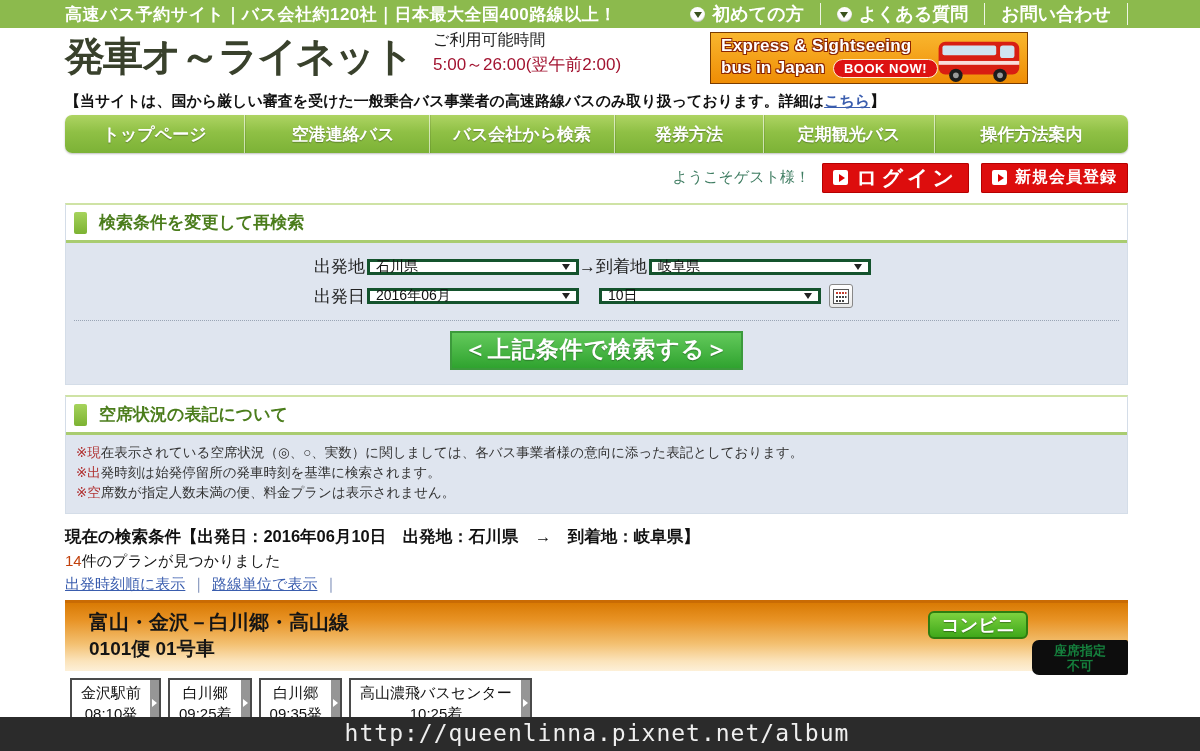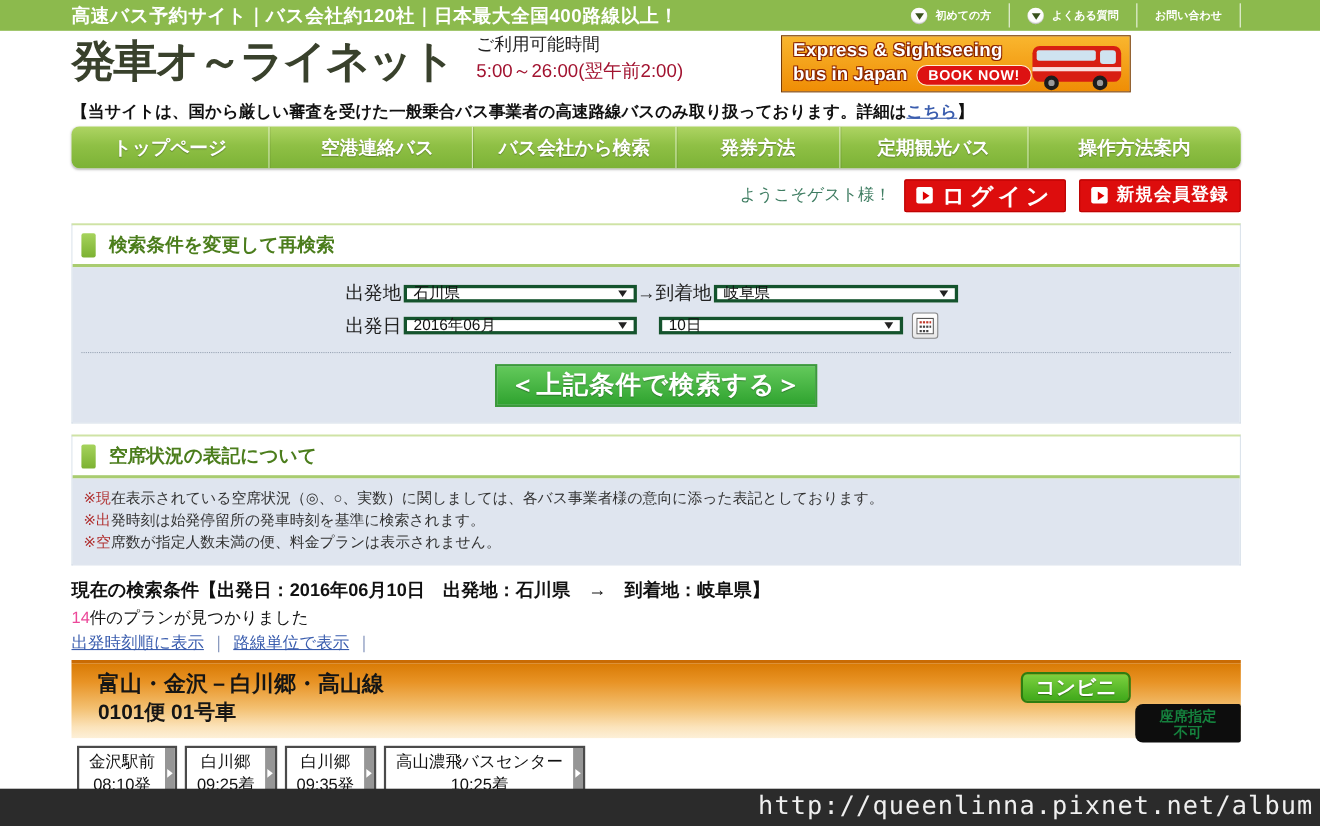--- a/index.html
+++ b/index.html
@@ -3,21 +3,21 @@
 <meta charset="utf-8">
 <style>
   * { margin:0; padding:0; box-sizing:border-box; }
   body { font-family:"Liberation Sans","DejaVu Sans",sans-serif; background:#fff; }
   .page { position:relative; width:1200px; height:751px; background:#fff; overflow:hidden; }
 
   
   .topbar { height:28px; background:#8cba4d; display:flex; align-items:center; justify-content:space-between; color:#fff; }
   .topbar-tagline { padding-left:65px; font-size:17px; font-weight:bold; letter-spacing:.5px; }
   .topbar-menu { display:flex; align-items:stretch; height:100%; margin-right:72px; }
-  .topbar-item { display:flex; align-items:center; gap:7px; padding:0 16px; font-size:10px; font-weight:bold; color:#fff; text-decoration:none; cursor:pointer; }
+  .topbar-item { display:flex; align-items:center; gap:7px; padding:0 16px; font-size:18px; font-weight:bold; color:#fff; text-decoration:none; cursor:pointer; }
   .tsep { width:1px; background:rgba(255,255,255,.85); margin:3px 0; }
   .circle-icon { width:15px; height:15px; background:#fdfdfd; border-radius:50%; display:inline-flex; align-items:center; justify-content:center; box-shadow:inset 0 -1px 1px rgba(0,0,0,.25); }
   .circle-icon i { width:0; height:0; border-left:4px solid transparent; border-right:4px solid transparent; border-top:6px solid #38511c; margin-top:1px; }
 
   .shell { width:1063px; margin-left:65px; position:relative; }
 
   
   .header { position:relative; height:62px; }
   .logo { position:absolute; left:0; top:8px; font-size:40px; font-weight:900; color:#39412c; letter-spacing:-2px; cursor:pointer; line-height:1; }
   .hours { position:absolute; left:368px; top:2px; }
@@ -69,41 +69,41 @@
   .btn-row { text-align:center; padding:10px 0 14px; }
   .search-btn { font-family:inherit; font-size:23px; font-weight:bold; color:#fff; background:linear-gradient(180deg,#63c95b,#2fa32f); border:2px solid #3c9a3c; padding:1px 12px 3px; letter-spacing:1px; cursor:pointer; text-shadow:0 1px 1px rgba(0,0,0,.3); }
 
   .notes { background:#dfe5ef; padding:8px 10px 10px; }
   .note { font-size:13.5px; color:#333; line-height:20px; }
   .note::first-letter { color:#b03030; }
 
   
   .conditions { margin-top:12px; font-size:16.5px; font-weight:bold; color:#111; }
   .count { margin-top:4px; font-size:15px; color:#111; }
-  .count .red { color:#ec4899; }
+  .count .red { color:#c2410c; }
   .sort-links { margin-top:4px; font-size:15px; }
   .sort-links a { color:#3a5dae; text-decoration:underline; cursor:pointer; }
   .lsep { color:#6b7fae; margin:0 6px; }
 
   
   .route-card { margin-top:6px; }
   .route-head { position:relative; height:71px; border-top:3px solid #c96b04; padding:5px 0 0 24px; background:linear-gradient(180deg,#d97a04 0%,#e89325 25%,#f3c071 60%,#fbe3ba 85%,#fdf0d8 100%); }
   .route-name { font-size:20px; font-weight:bold; color:#151515; line-height:28px; }
   .route-service { font-size:19px; font-weight:bold; color:#151515; line-height:26px; }
   .conv-btn { position:absolute; right:100px; top:8px; height:28px; line-height:25px; padding:0 11px; background:linear-gradient(180deg,#7dd13f,#3fa81a); border:2px solid #2e7d10; border-radius:6px; color:#fff; font-size:18px; font-weight:bold; text-decoration:none; cursor:pointer; text-shadow:0 1px 1px rgba(0,0,0,.35); }
   .seat-badge { position:absolute; right:0; top:37px; width:96px; height:35px; background:#0d0d0d; border-radius:7px 2px 2px 7px; color:#15803d; font-size:13px; font-weight:bold; display:flex; flex-direction:column; align-items:center; justify-content:center; line-height:15px; }
 
   .stops { display:flex; gap:7px; padding:7px 0 0 5px; }
   .stop { display:flex; border:2px solid #4a4a4a; background:#fff; height:50px; cursor:pointer; }
   .stop-inner { padding:2px 9px; display:flex; flex-direction:column; justify-content:center; text-align:center; font-size:15px; color:#111; line-height:21px; }
   .stop-tab { width:9px; background:#969696; position:relative; }
   .stop-tab::after { content:""; position:absolute; left:2px; top:50%; margin-top:-4px; border-left:5px solid #fff; border-top:4px solid transparent; border-bottom:4px solid transparent; }
 
   
-  .watermark { position:absolute; left:0; bottom:0; width:100%; height:34px; background:#2b2b2b; color:#efefef; font-family:"DejaVu Sans Mono",monospace; font-size:23px; line-height:33px; text-align:right; padding-right:6px; letter-spacing:1px; }
+  .watermark { position:absolute; left:0; bottom:0; width:100%; height:34px; background:#2b2b2b; color:#efefef; font-family:"DejaVu Sans Mono",monospace; font-size:23px; line-height:33px; text-align:center; padding-right:6px; letter-spacing:1px; }
 </style>
 </head>
 <body>
 
 <div class="page">
 
   <div class="topbar">
     <div class="topbar-tagline">高速バス予約サイト｜バス会社約120社｜日本最大全国400路線以上！</div>
     <div class="topbar-menu">
       <a class="topbar-item">

